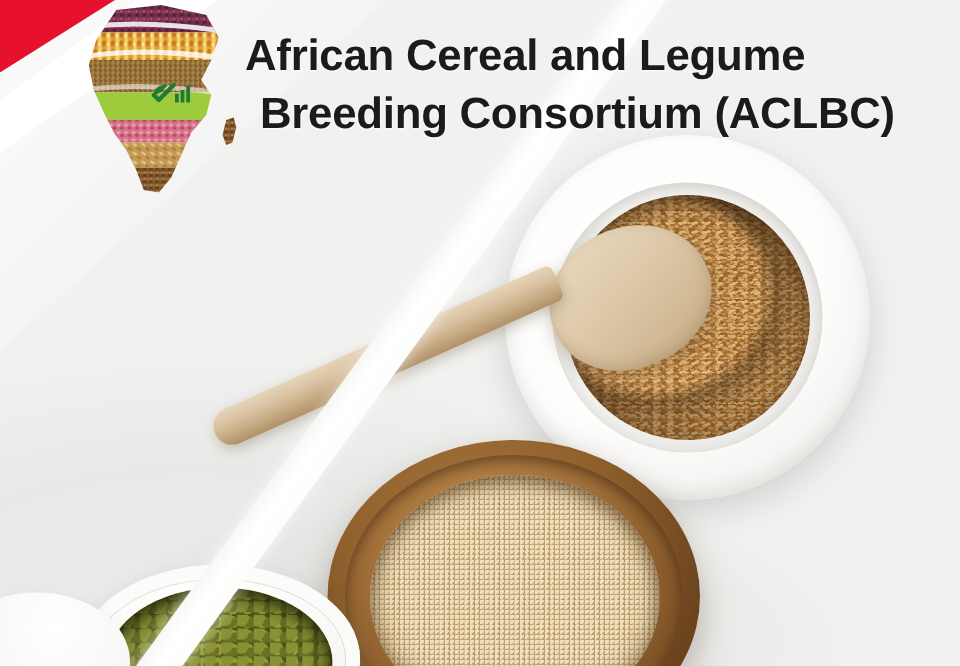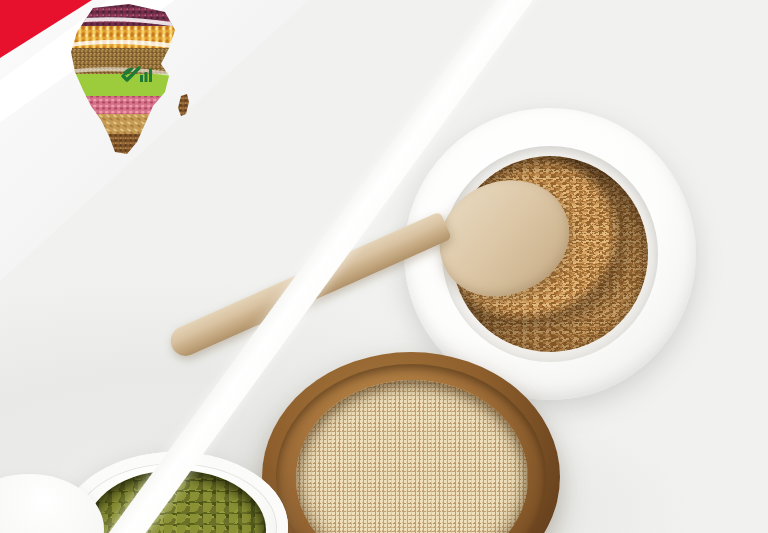--- a/index.html
+++ b/index.html
@@ -312,14 +312,18 @@
       <g transform="translate(62,62)">
         <path d="M4 12 C4 6, 10 3, 15 4 C12 8, 9 11, 4 12 Z" fill="#1f7a33"></path>
         <path d="M4 12 L8 16 L20 4" stroke="#1f7a33" stroke-width="3.4" fill="none" stroke-linecap="round" stroke-linejoin="round"></path>
         <rect x="21" y="11" width="3" height="7" fill="#1f7a33"></rect>
         <rect x="25.5" y="8" width="3" height="10" fill="#1f7a33"></rect>
         <rect x="30" y="4.5" width="3" height="13.5" fill="#1f7a33"></rect>
       </g>
     </svg>
   </div>
 
+  <div class="title">
+    <span class="ln ln1">African Cereal and Legume</span>
+    <span class="ln ln2">Breeding Consortium (ACLBC)</span>
+  </div>
 
 </div>
 
 </body></html>

